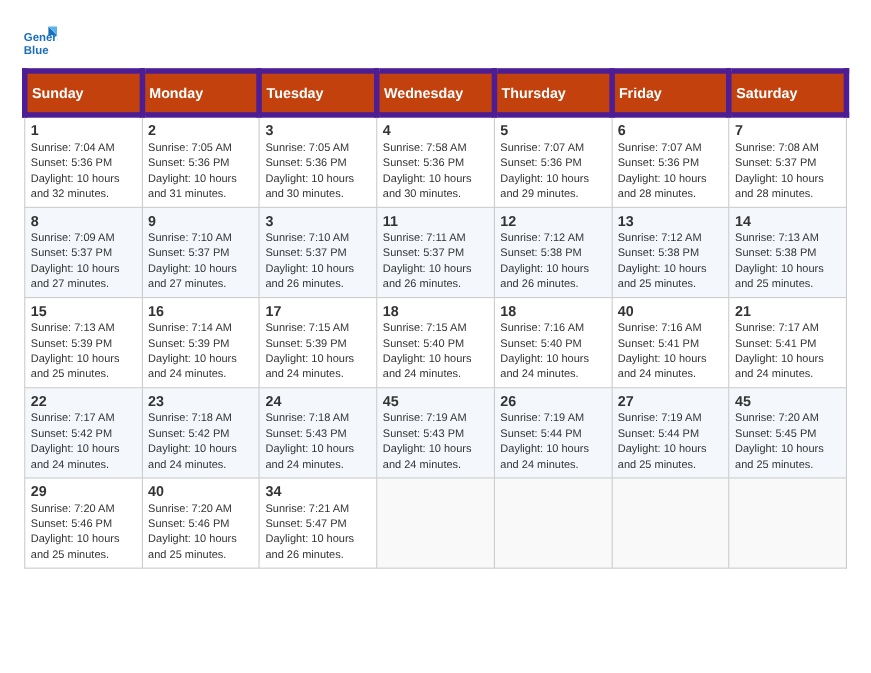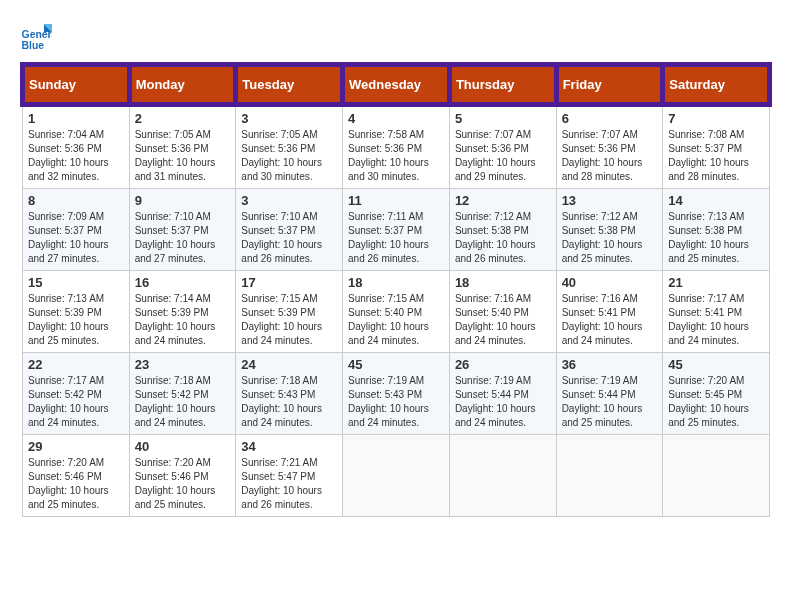--- a/index.html
+++ b/index.html
@@ -342,21 +342,21 @@
         <td>
         <span class="day-num">26</span>
         <div class="day-info">
           <span>Sunrise: 7:19 AM</span><br>
           <span>Sunset: 5:44 PM</span><br>
           <span>Daylight: 10 hours</span><br>
           <span>and 24 minutes.</span>
         </div>
       </td>
         <td>
-        <span class="day-num">36</span>
+        <span class="day-num">27</span>
         <div class="day-info">
           <span>Sunrise: 7:19 AM</span><br>
           <span>Sunset: 5:44 PM</span><br>
           <span>Daylight: 10 hours</span><br>
           <span>and 25 minutes.</span>
         </div>
       </td>
         <td>
         <span class="day-num">45</span>
         <div class="day-info">

